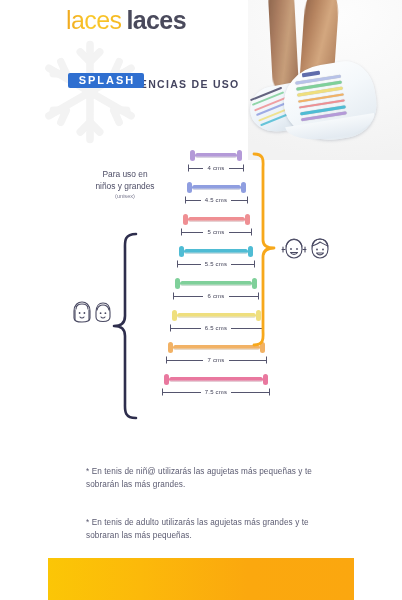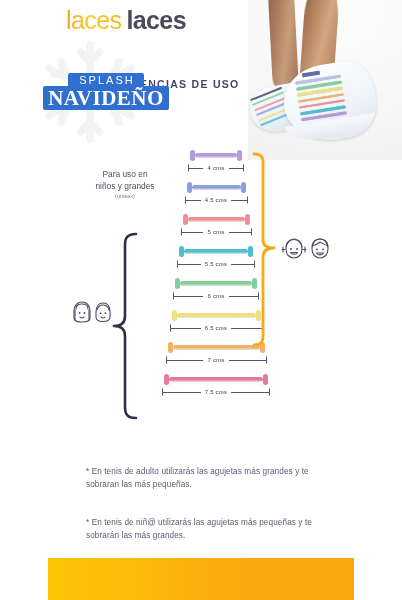--- a/index.html
+++ b/index.html
@@ -147,21 +147,21 @@
     left: 43px; top: 70px;
     width: 126px;
     text-align: center;
     z-index: 6;
   }
   .splash-top {
     display: inline-block;
     background: #2f6fd0;
     color: #ffffff;
     font-size: 11px;
-    font-weight: 400;
+    font-weight: 700;
     letter-spacing: 2px;
     padding: 1px 9px 1px 11px;
     border-radius: 2px;
     line-height: 13px;
   }
   .splash-main {
     display: block;
     background: #2f6fd0;
     color: #ffffff;
     font-family: "Liberation Serif", serif;
@@ -383,21 +383,20 @@
       <path d="M28 33 L16 33 M28 33 L23 22 M72 67 L84 67 M72 67 L77 78"></path>
       <path d="M28 67 L16 67 M28 67 L23 78 M72 33 L84 33 M72 33 L77 22"></path>
     </g>
   </svg>
 
   <div class="heading">SUGERENCIAS DE USO</div>
 
 
   <div class="splash-badge">
     <span class="splash-top">SPLASH</span>
-    <span class="splash-main">NAVIDEÑO</span>
   </div>
 
   <div class="unisex">
     <span>Para uso en</span><br>
     <span>niños y grandes</span>
     <span class="u-sub">(unisex)</span>
   </div>
 
   <div class="sizes" id="size-list">
       <div class="size-row">
@@ -541,19 +540,19 @@
       <path d="M10.5 16.5 C12 19 16 19 17.5 16.5 Z"></path>
       <path d="M32 13 C32 6 36 3 40 3 C44 3 48 6 48 13 C48 19 44 22 40 22 C36 22 32 19 32 13 Z"></path>
       <path d="M32 10 C33 5 36 3 40 3 C44 3 47 5 48 10 C45 9 42 7 40 6 C38 8 35 9 32 10 Z"></path>
       <circle cx="37" cy="13.5" r=".9" fill="#4a4a63" stroke="none"></circle>
       <circle cx="43" cy="13.5" r=".9" fill="#4a4a63" stroke="none"></circle>
       <path d="M36.5 17 C38 19.5 42 19.5 43.5 17 Z"></path>
     </g>
   </svg>
 
   <div class="notes">
+    <div class="note">* En tenis de niñ@ utilizarás las agujetas más pequeñas y te sobrarán las más grandes.</div>
     <div class="note">* En tenis de adulto utilizarás las agujetas más grandes y te sobraran las más pequeñas.</div>
-    <div class="note">* En tenis de niñ@ utilizarás las agujetas más pequeñas y te sobrarán las más grandes.</div>
   </div>
 
   <div class="band"></div>
 
 </div>
 
 </body></html>

